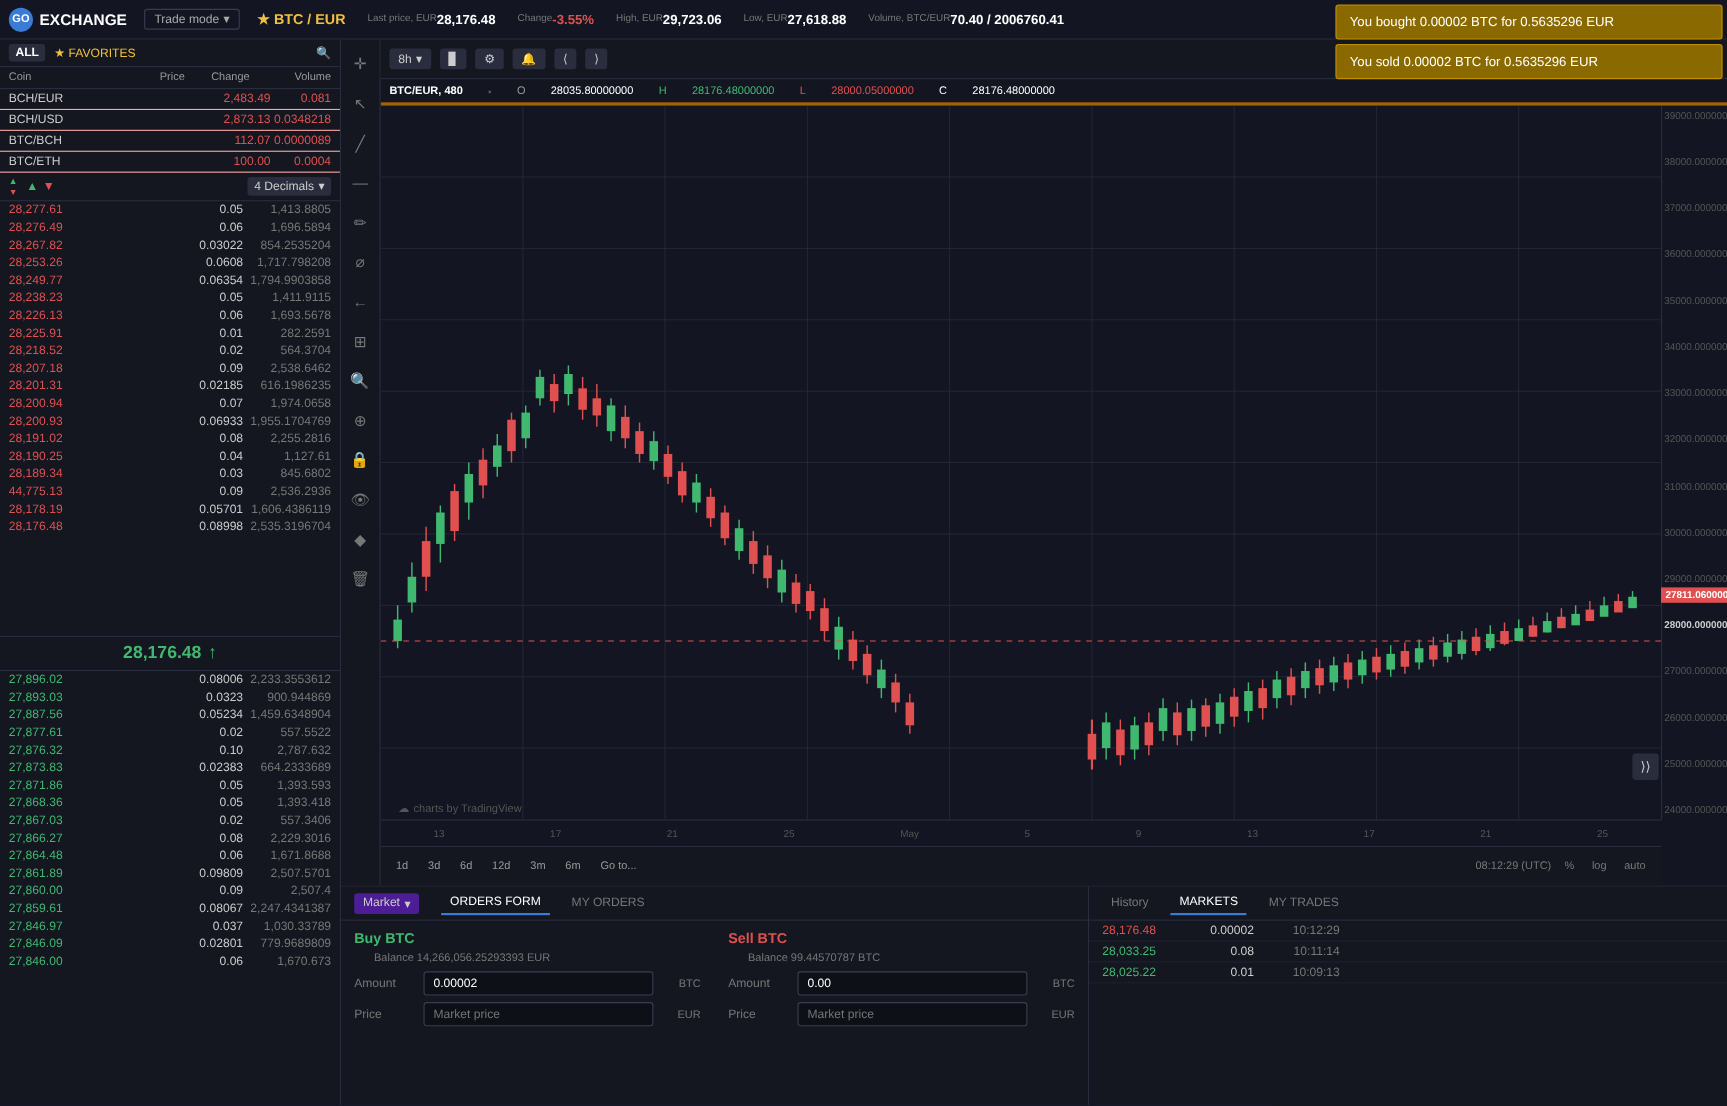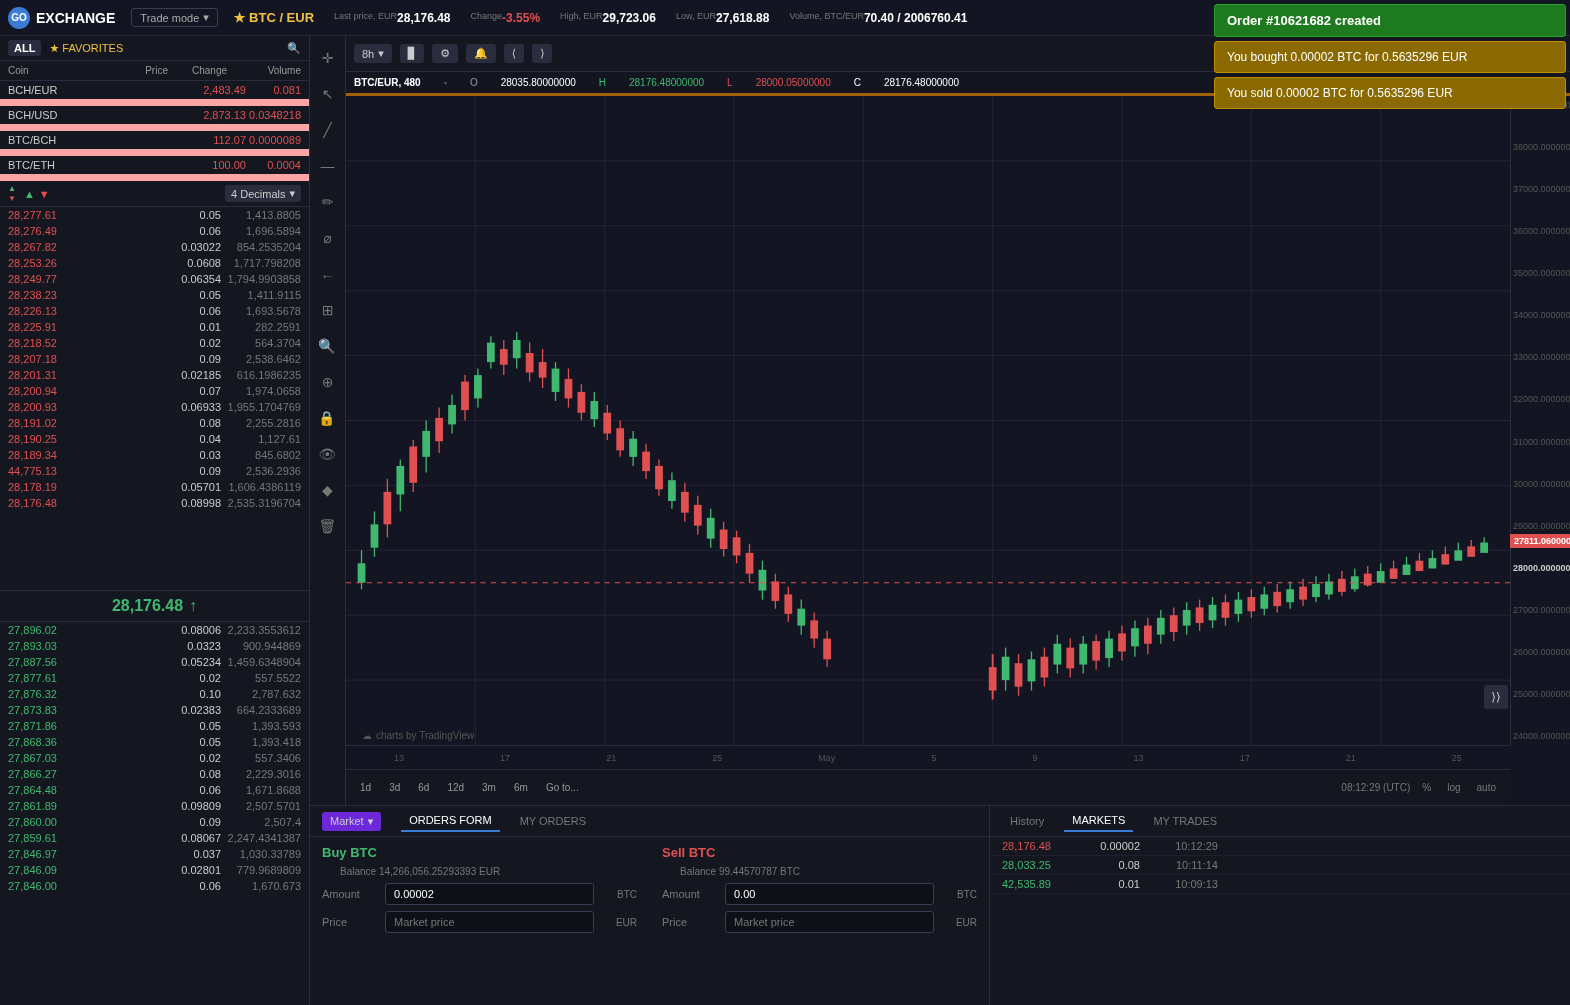--- a/index.html
+++ b/index.html
@@ -158,21 +158,21 @@
     .ob-col-coin { flex: 1; }
     .ob-col-price { width: 60px; text-align: right; }
     .ob-col-change { width: 55px; text-align: right; }
     .ob-col-vol { width: 70px; text-align: right; }
 
     .coin-row {
       display: flex;
       align-items: center;
       padding: 3px 8px;
       cursor: pointer;
-      border-bottom: 7px solid #fca5a5;
+      border-bottom: 1px solid #fca5a5;
     }
     .coin-name { flex: 1; color: #ccc; }
     .coin-price-red { width: 60px; text-align: right; color: #e05050; }
     .coin-change-red { width: 55px; text-align: right; color: #e05050; }
 
     .price-indicator {
       display: flex;
       align-items: center;
       justify-content: center;
       padding: 6px;
@@ -450,21 +450,21 @@
     }
     .orders-tab.active {
       color: #fff;
       border-bottom: 2px solid #3a7bd5;
     }
     .market-select {
       display: flex;
       align-items: center;
       gap: 4px;
       padding: 3px 8px;
-      background: #6d28d9;
+      background: #4c1d95;
       border-radius: 3px;
       cursor: pointer;
       color: #ccc;
       font-size: 11px;
       margin-right: 8px;
     }
 
     .buy-sell-area {
       display: flex;
       flex: 1;
@@ -627,23 +627,20 @@
       <span class="val-white">27,618.88</span>
     </div>
     <div class="pair-stat">
       <span class="label">Volume, BTC/EUR</span>
       <span class="val-white">70.40 / 2006760.41</span>
     </div>
   </div>
 </div>
 
 <div class="notif-area">
-  <div class="notif-order">
-    <span>Order #10621682 created</span>
-  </div>
   <div class="notif-buy">
     <span>You bought 0.00002 BTC for 0.5635296 EUR</span>
   </div>
   <div class="notif-sell">
     <span>You sold 0.00002 BTC for 0.5635296 EUR</span>
   </div>
 </div>
 
 <div class="main-layout">
 
@@ -1317,21 +1314,21 @@
             <span class="hist-price-red">28,176.48</span>
             <span class="hist-amt">0.00002</span>
             <span class="hist-time">10:12:29</span>
           </div>
           <div class="history-row">
             <span class="hist-price-green">28,033.25</span>
             <span class="hist-amt">0.08</span>
             <span class="hist-time">10:11:14</span>
           </div>
           <div class="history-row">
-            <span class="hist-price-green">42,535.89</span>
+            <span class="hist-price-green">28,025.22</span>
             <span class="hist-amt">0.01</span>
             <span class="hist-time">10:09:13</span>
           </div>
         </div>
       </div>
 
     </div>
   </div>
 
 </div>

